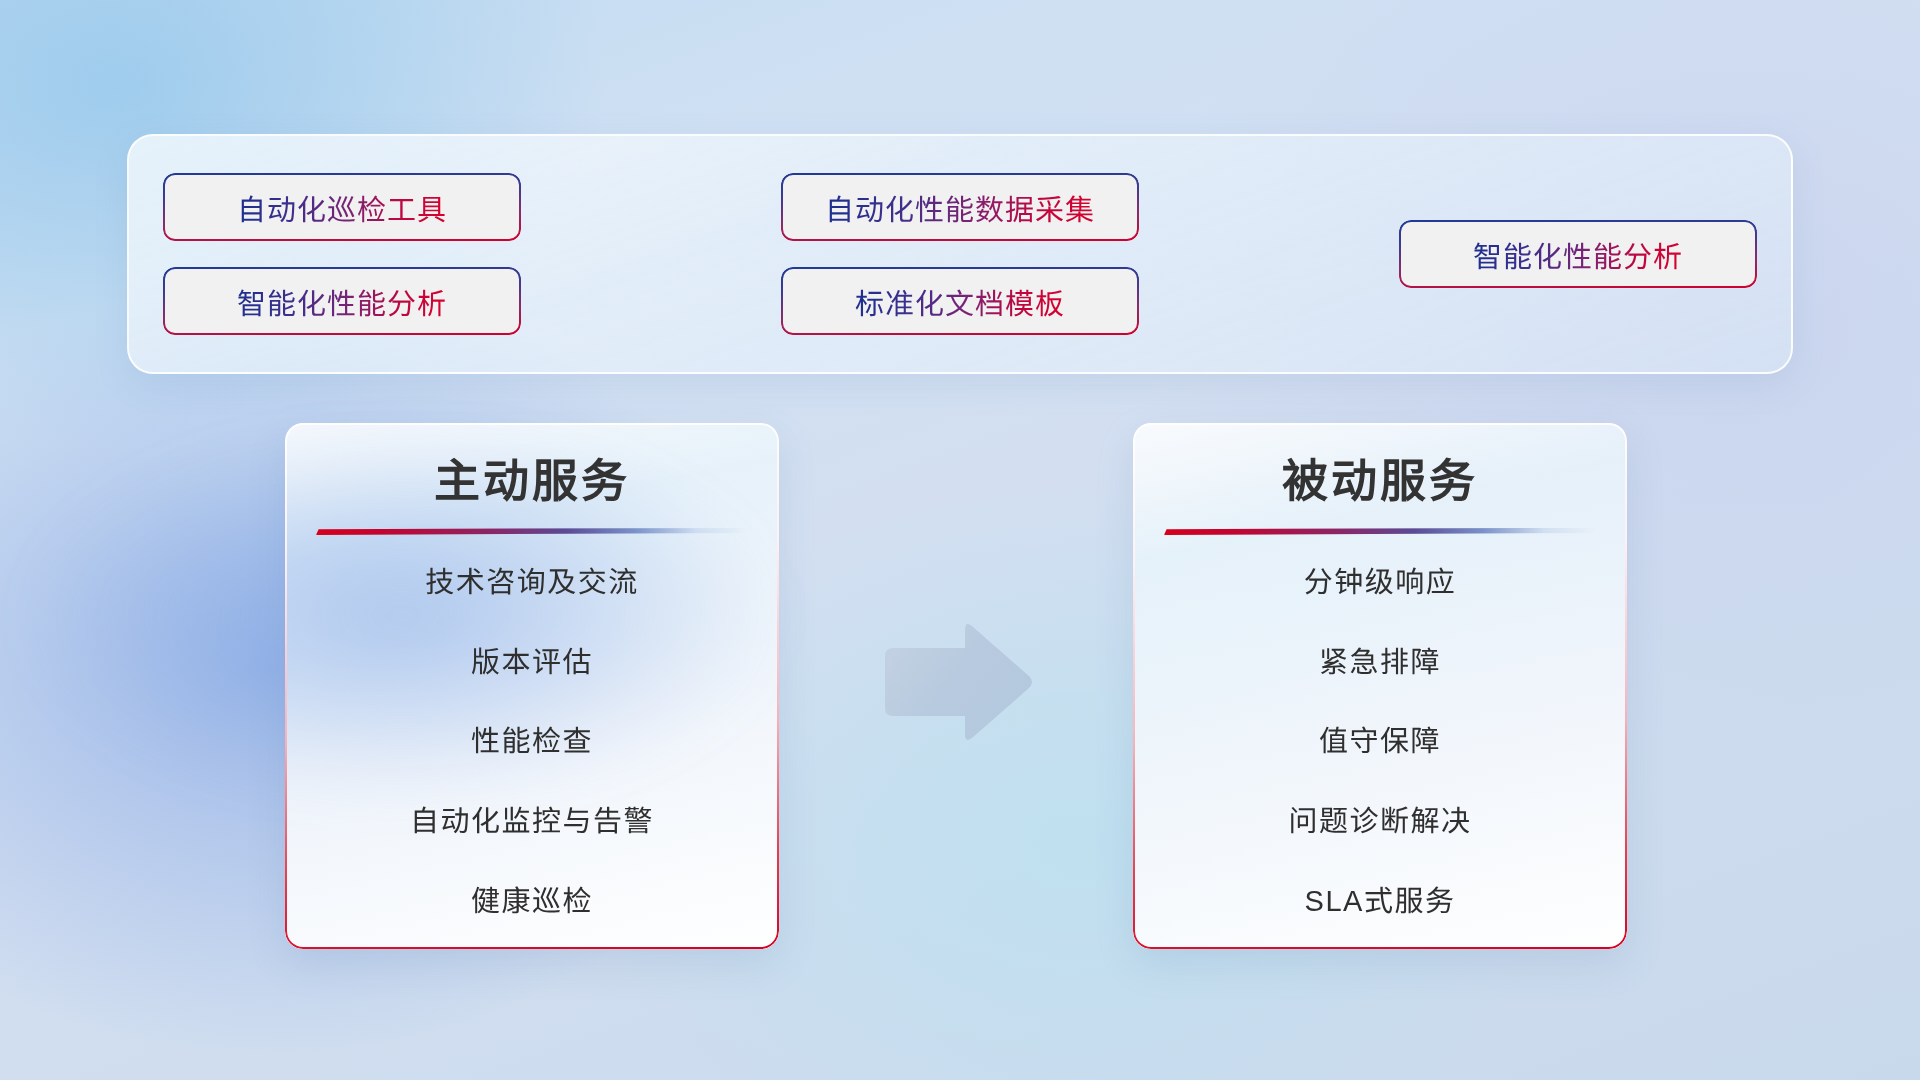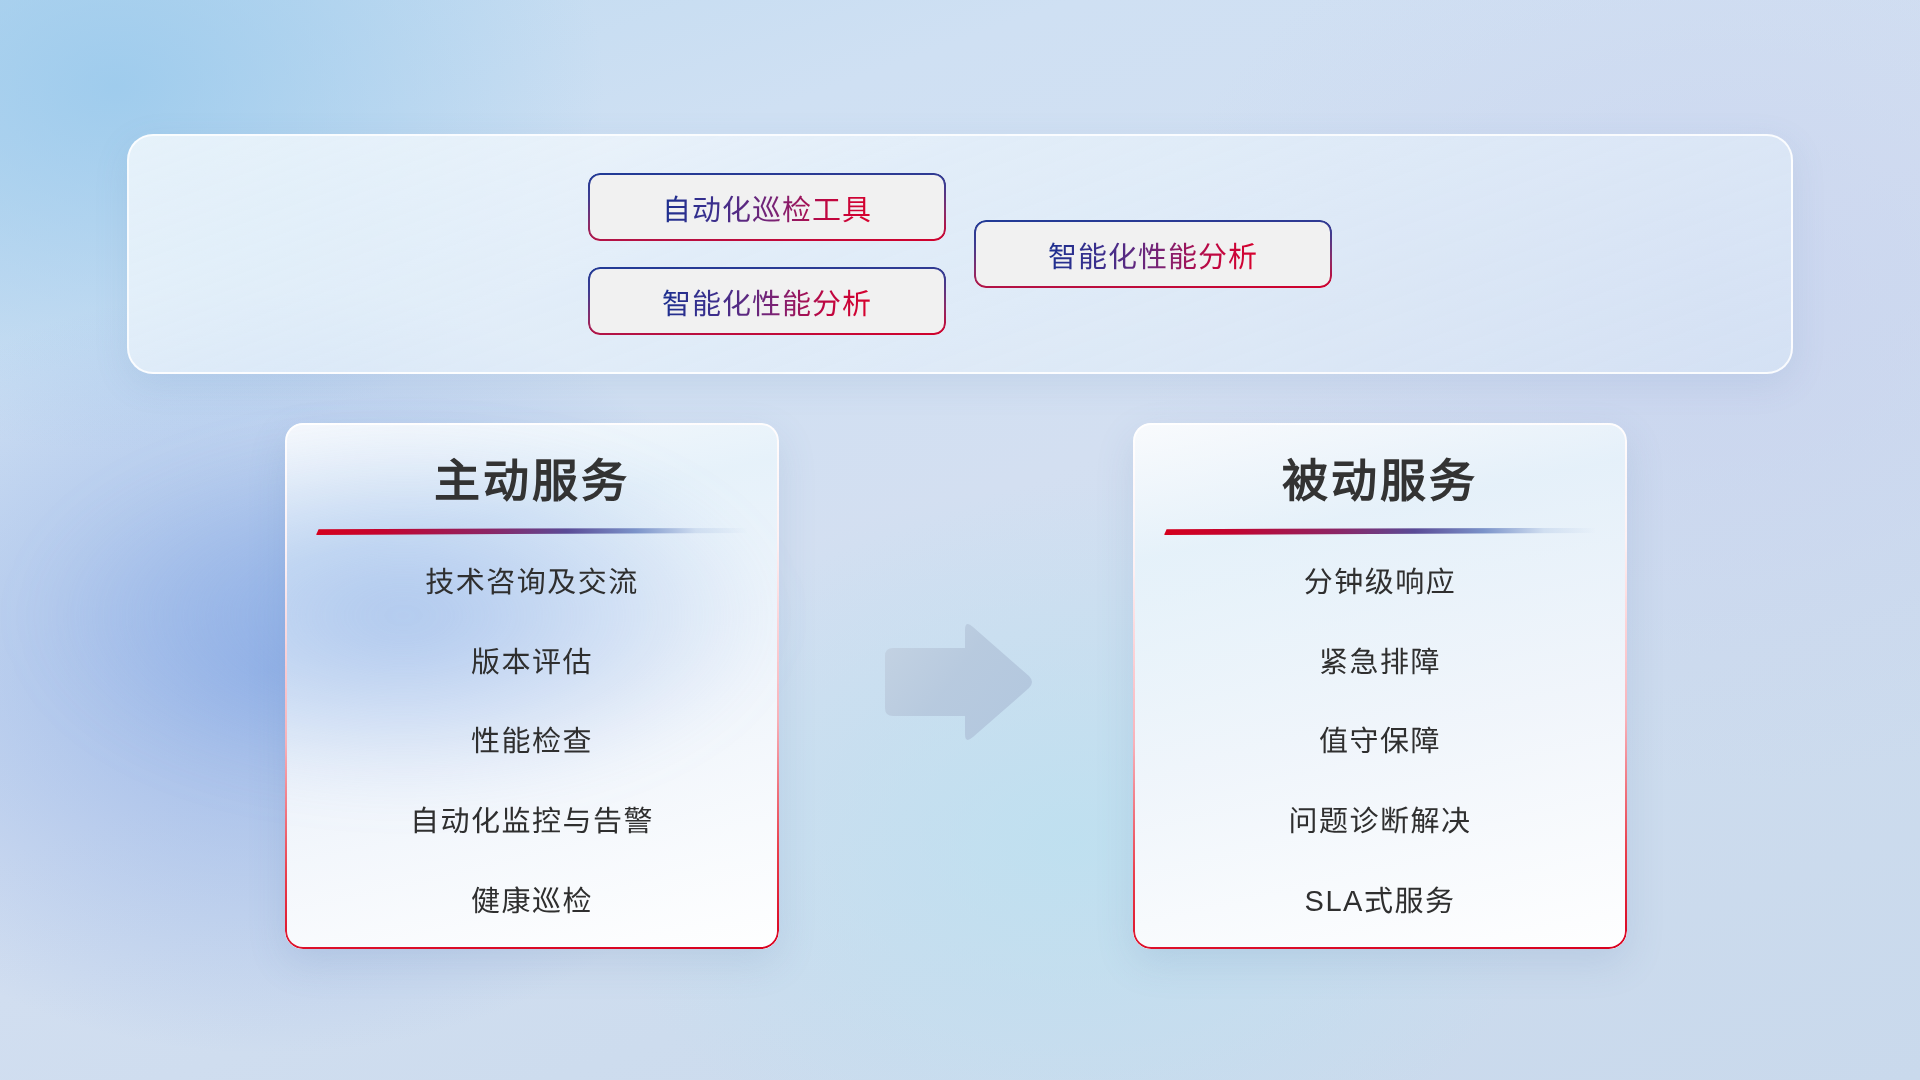--- a/index.html
+++ b/index.html
@@ -44,21 +44,21 @@
     left: 127px;
     top: 134px;
     width: 1666px;
     height: 240px;
     border-radius: 26px;
     background: linear-gradient(160deg, rgba(255,255,255,0.72) 0%, rgba(236,245,252,0.62) 38%, rgba(222,236,249,0.50) 100%);
     border: 2px solid rgba(255,255,255,0.85);
     box-shadow: 0 10px 34px rgba(90,130,180,0.13);
     display: flex;
     align-items: center;
-    justify-content: center;
+    justify-content: space-between;
     padding: 12px 34px;
     box-sizing: border-box;
     gap: 28px;
   }
   .chip-col {
     display: flex;
     flex-direction: column;
     gap: 26px;
     align-items: center;
   }
@@ -197,20 +197,28 @@
 
     <div class="chip-col">
       <div class="chip">
         <span class="chip-text">自动化巡检工具</span>
       </div>
       <div class="chip">
         <span class="chip-text">智能化性能分析</span>
       </div>
     </div>
 
+    <div class="chip-col">
+      <div class="chip">
+        <span class="chip-text">自动化性能数据采集</span>
+      </div>
+      <div class="chip">
+        <span class="chip-text">标准化文档模板</span>
+      </div>
+    </div>
 
     <div class="chip-col">
       <div class="chip">
         <span class="chip-text">智能化性能分析</span>
       </div>
     </div>
 
   </div>
 
   <div class="card card-left">

